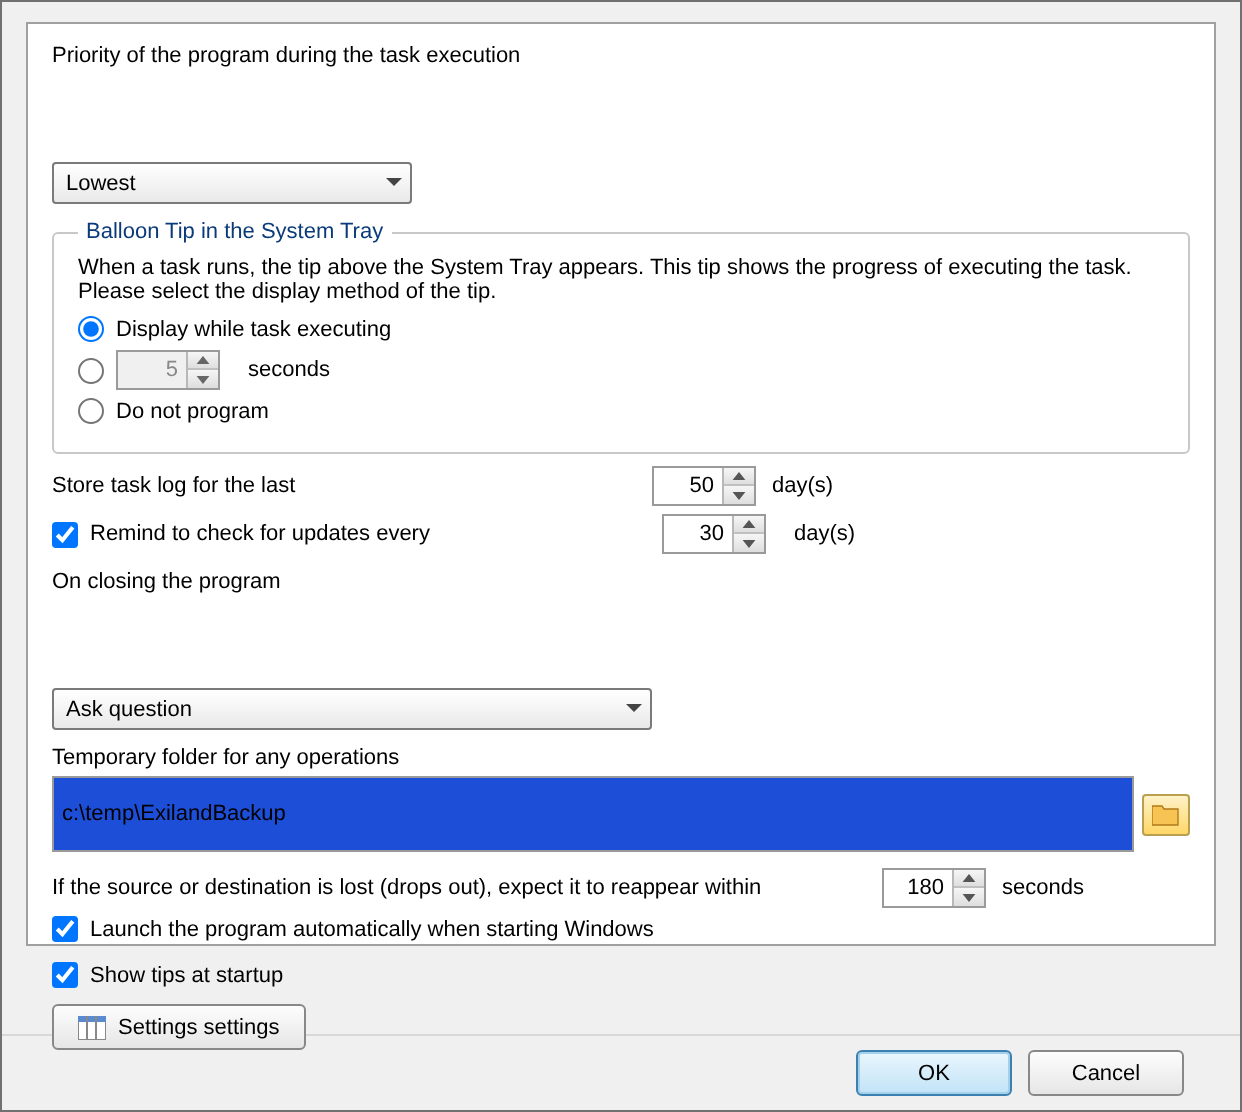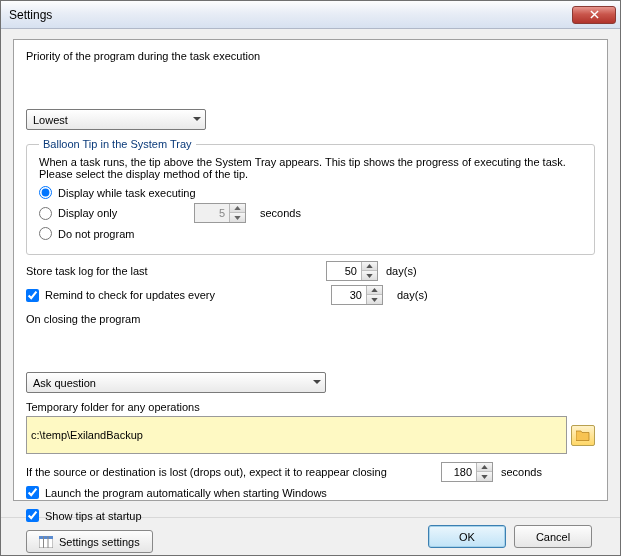--- a/index.html
+++ b/index.html
@@ -23,40 +23,32 @@
 .radio, .check { display: flex; align-items: center; gap: 6px; margin: 4px 0; }
 .radio input, .check input { margin: 0; }
 .spinner { display: inline-flex; align-items: center; border: 1px solid #9a9a9a; height: 20px; background: #fff; }
 .spinner input { border: none; width: 34px; text-align: right; padding: 0 4px; height: 18px; outline: none; background: transparent; }
 .spinner.disabled { background: #f0f0f0; }
 .spinner.disabled input { color: #888; }
 .spinbtns { display: flex; flex-direction: column; border-left: 1px solid #b8b8b8; }
 .spinbtns div { width: 15px; height: 9px; background: linear-gradient(#f6f6f6,#dedede); display: flex; align-items: center; justify-content: center; cursor: pointer; }
 .spinbtns div:first-child { border-bottom: 1px solid #c0c0c0; }
 .spinbtns svg { width: 7px; height: 4px; }
-.textinput { border: 1px solid #9a9a9a; height: 38px; padding: 0 4px; background: #fef9c3; flex: 1; }
+.textinput { border: 1px solid #9a9a9a; height: 38px; padding: 0 4px; background: #1d4ed8; flex: 1; }
 .browse { width: 24px; height: 21px; border: 1px solid #b8a050; background: linear-gradient(#fff2c8,#ffd767); border-radius: 2px; display: flex; align-items: center; justify-content: center; margin-left: 4px; cursor: pointer; }
 .btn { display: inline-flex; align-items: center; gap: 6px; border: 1px solid #888; background: linear-gradient(#fdfdfd,#e6e6e6); padding: 3px 12px; border-radius: 3px; cursor: pointer; height: 23px; }
 .footer { position: absolute; bottom: 0; left: 0; right: 0; height: 38px; display: flex; align-items: center; justify-content: flex-end; padding: 0 28px; gap: 8px; background: #f0f0f0; border-top: 1px solid #d8d8d8; }
 .footer .btn { min-width: 78px; justify-content: center; }
 .footer .btn.primary { border: 1px solid #3c7fb1; box-shadow: 0 0 0 1px #a4d1ea inset; background: linear-gradient(#eaf6fd,#c1e3f7); }
 .chev svg, .tri svg { display: block; }
 </style>
 </head>
 <body>
 
 <div class="window">
-  <div class="titlebar">
-    <span class="title">Settings</span>
-    <div class="close-btn">
-      <svg viewBox="0 0 10 10">
-          <path d="M1 1 L9 9 M9 1 L1 9" stroke="#fff" stroke-width="1.6"></path>
-        </svg>
-    </div>
-  </div>
 
   <div class="content">
 
     <div class="tabpanel">
 
       <div class="label">Priority of the program during the task execution</div>
       <div class="row">
         <div class="select" style="width:180px">
           <span>Lowest</span>
           <span class="chev">
@@ -69,21 +61,20 @@
 
       <fieldset class="group">
         <legend>Balloon Tip in the System Tray</legend>
         <div class="label" style="margin-bottom:6px">When a task runs, the tip above the System Tray appears. This tip shows the progress of executing the task. Please select the display method of the tip.</div>
         <div class="radio">
           <input type="radio" name="bt" checked="" style="">
           <span>Display while task executing</span>
         </div>
         <div class="radio">
           <input type="radio" name="bt" style="">
-          <span style="width:130px">Display only</span>
           <div class="spinner disabled">
             <input disabled="" value="5" style="">
             <div class="spinbtns">
               <div>
                   <svg viewBox="0 0 8 5">
                     <path d="M0 5 L4 0 L8 5 Z" fill="#666"></path>
                   </svg>
                 </div>
               <div>
                   <svg viewBox="0 0 8 5">
@@ -157,21 +148,21 @@
       <div class="row">
         <input class="textinput" value="c:\temp\ExilandBackup" style="">
         <div class="browse">
           <svg width="14" height="11" viewBox="0 0 14 11">
               <path d="M0 1 h5 l1 1.5 h7 v8 h-13 z" fill="#f7c352" stroke="#b07b1a" stroke-width="0.7"></path>
             </svg>
         </div>
       </div>
 
       <div class="row" style="margin-top:8px">
-        <span style="width:415px">If the source or destination is lost (drops out), expect it to reappear closing</span>
+        <span style="width:415px">If the source or destination is lost (drops out), expect it to reappear within</span>
         <div class="spinner">
           <input value="180" style="">
           <div class="spinbtns">
             <div>
                 <svg viewBox="0 0 8 5">
                   <path d="M0 5 L4 0 L8 5 Z" fill="#555"></path>
                 </svg>
               </div>
             <div>
                 <svg viewBox="0 0 8 5">

